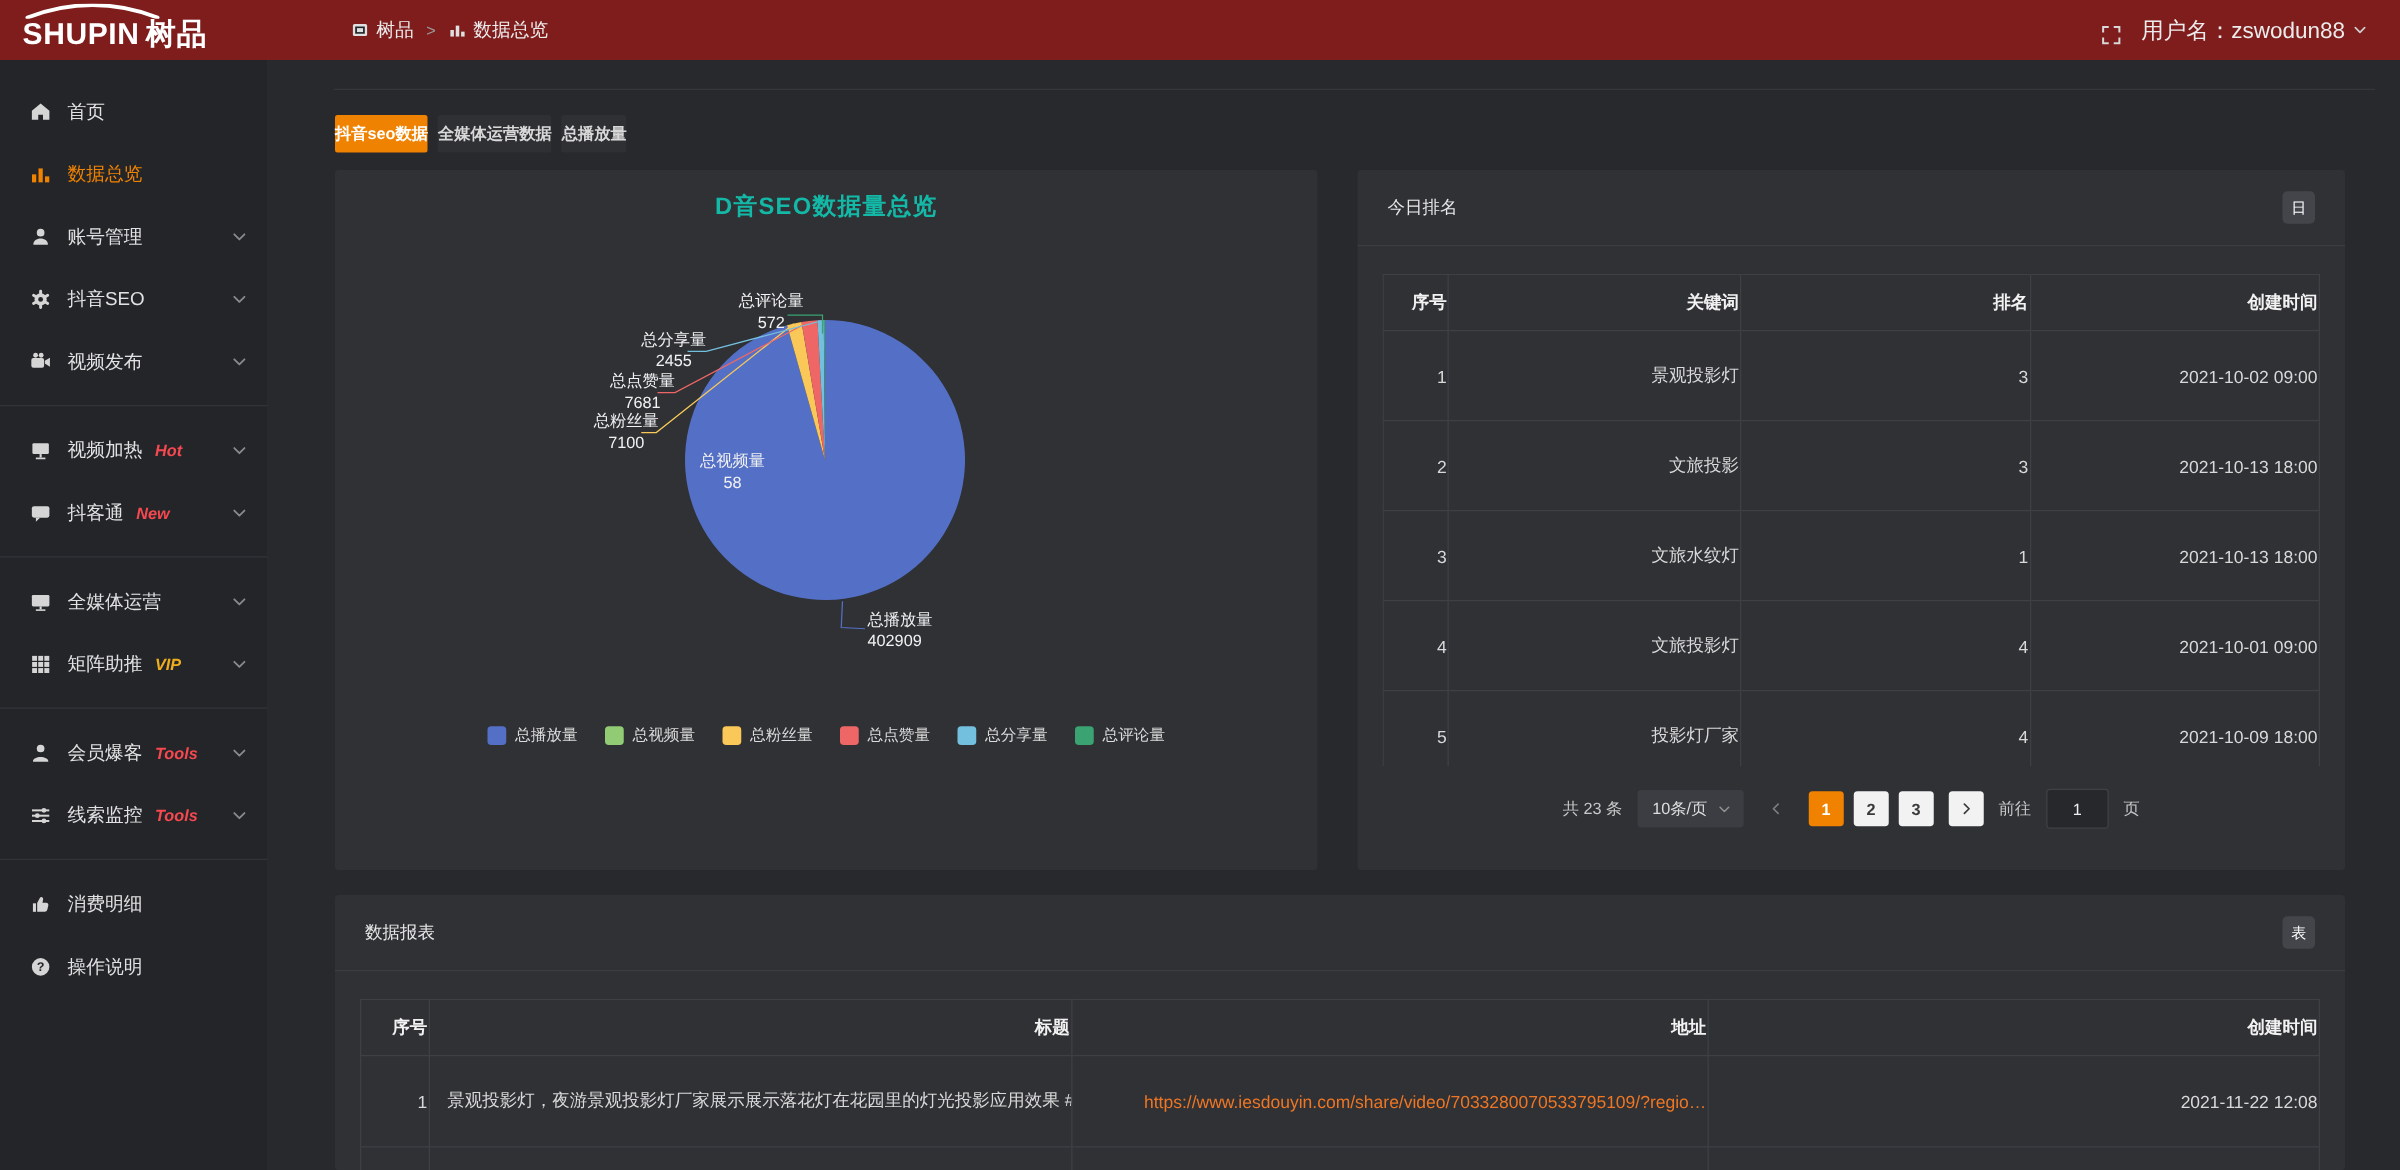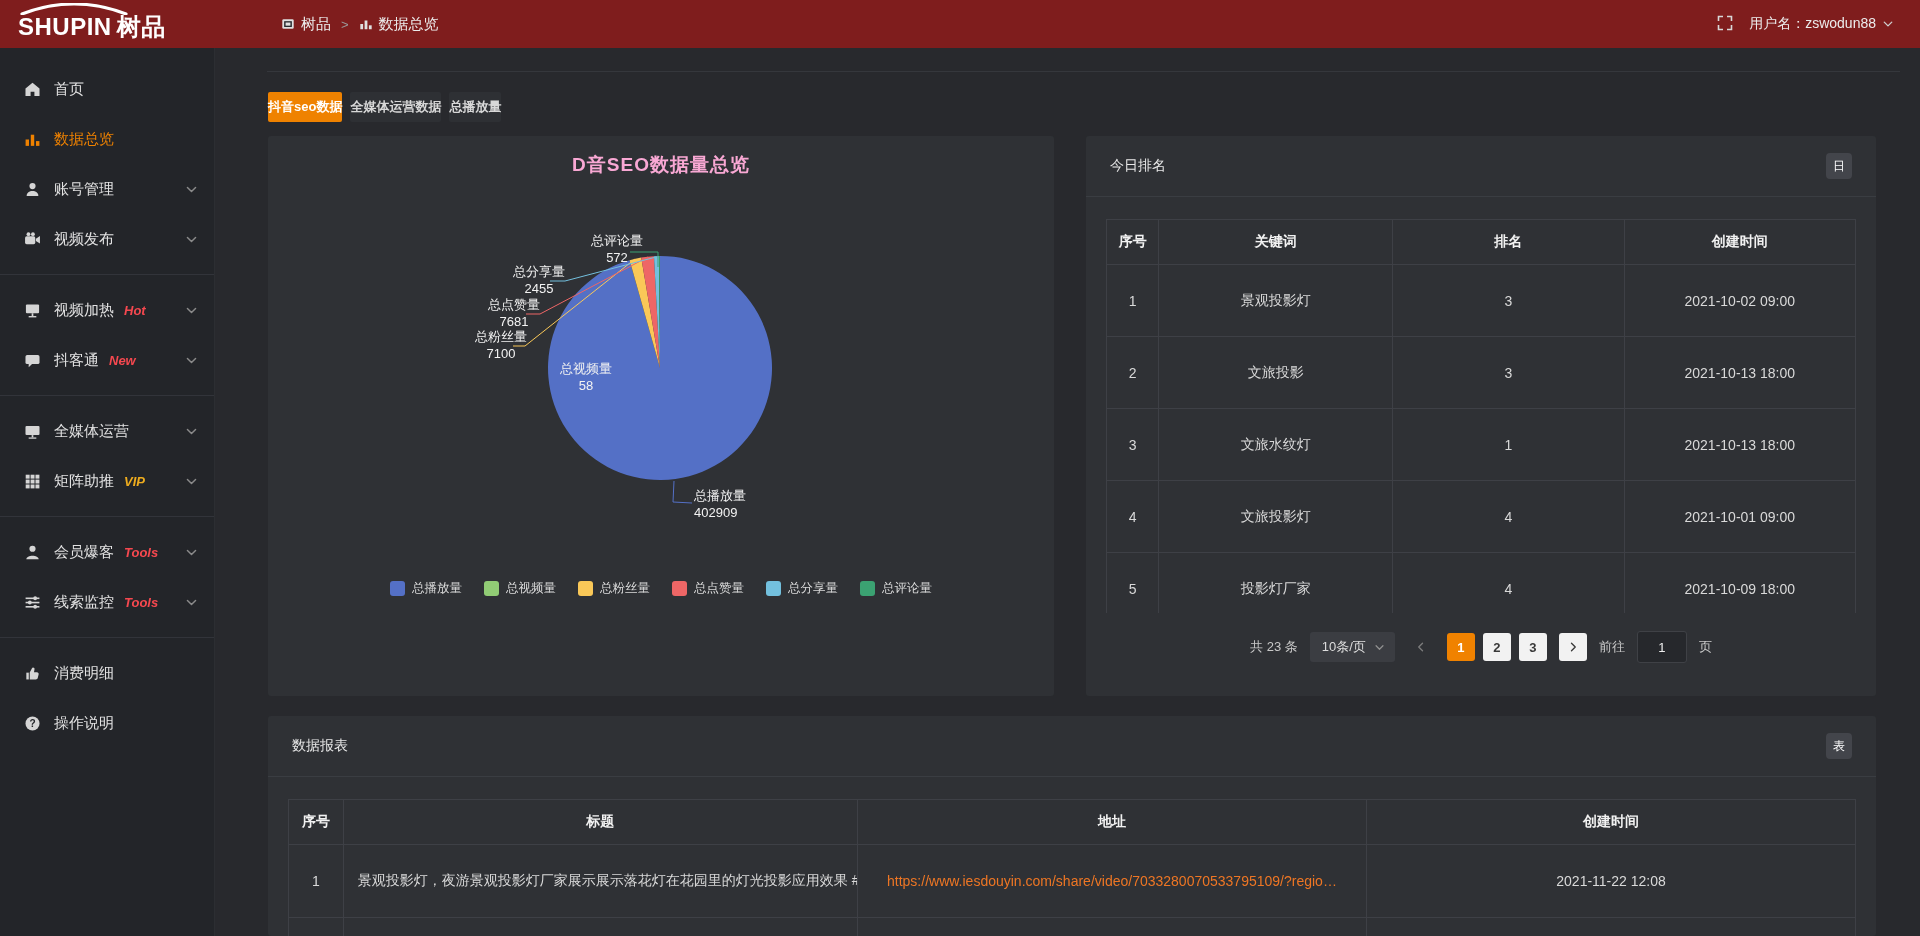--- a/index.html
+++ b/index.html
@@ -8,21 +8,21 @@
   
   .topbar{position:absolute;left:0;top:0;width:1920px;height:48px;background:#7f1d1d;display:flex;align-items:center;z-index:9}
   .logo{position:relative;width:215px;height:48px;flex:0 0 auto}
   .logo-arc{position:absolute;left:18px;top:3px}
   .logo-text{position:absolute;left:18px;top:11px;color:#fff;font-weight:900;font-size:24px;letter-spacing:.5px;white-space:nowrap}
   .logo-text .cn{margin-left:5px;font-weight:bold}
   .breadcrumb{display:flex;align-items:center;margin-left:66px;gap:7px;font-size:15px;color:#ececec}
   .crumb{display:flex;align-items:center;gap:6px;cursor:pointer}
   .crumb-icon{width:14px;height:14px;display:flex;color:#e0e0e0}
   .crumb-sep{color:#9a9a9a;font-size:13px;margin:0 3px}
-  .top-right{margin-left:auto;display:flex;align-items:flex-start;gap:16px;padding-right:26px;font-size:14px;color:#ececec}
+  .top-right{margin-left:auto;display:flex;align-items:flex-end;gap:16px;padding-right:26px;font-size:18px;color:#ececec}
   .fs-icon{width:16px;height:16px;display:flex;color:#d8d8d8;cursor:pointer}
   .user-entry{display:flex;align-items:center;gap:6px;cursor:pointer}
   .user-chev{width:12px;height:12px;display:flex;color:#cfcfcf}
   .main-divider{position:absolute;left:267px;top:71px;width:1633px;height:1px;background:#35373c}
   
   .sidebar{position:absolute;left:0;top:48px;width:215px;height:888px;background:#232529;border-right:1px solid #2c2e32;box-sizing:border-box;padding-top:16px}
   .side-item{height:50px;display:flex;align-items:center;padding:0 16px 0 24px;font-size:15px;color:#e2e2e2;cursor:pointer}
   .side-item .s-icon{width:17px;height:17px;margin-right:13px;display:flex;color:#d5d5d5}
   .side-item.active,.side-item.active .s-icon{color:#ef8200}
   .s-badge{margin-left:10px;font-style:italic;font-weight:bold;font-size:13px}
@@ -34,32 +34,32 @@
   .tab.active{background:#ef8200;color:#fff}
   
   .panel{position:absolute;background:#2f3135;border-radius:3px}
   .panel-head{height:60px;display:flex;align-items:center;justify-content:space-between;padding:0 24px;border-bottom:1px solid #3a3d42;font-size:14px;color:#e8e8e8}
   .badge-btn{min-width:26px;height:26px;background:#43454b;border:none;border-radius:4px;color:#fff;font-size:12px;display:flex;align-items:center;justify-content:center;cursor:pointer;font-family:inherit}
   #overview-panel{left:268px;top:136px;width:786px;height:560px}
   #ranking-panel{left:1086px;top:136px;width:790px;height:560px}
   #report-panel{left:268px;top:716px;width:1608px;height:220px;overflow:hidden}
   
   .chart-area{position:relative;width:786px;height:500px}
-  .chart-title{position:absolute;left:0;right:0;top:16px;text-align:center;font-size:19px;font-weight:bold;letter-spacing:1px;color:#f9a8d4}
+  .chart-title{position:absolute;left:0;right:0;top:16px;text-align:center;font-size:19px;font-weight:bold;letter-spacing:1px;color:#14b8a6}
   .pie-svg{position:absolute;left:0;top:0}
   .pie-label{position:absolute;transform:translate(-50%,-50%);font-size:13px;color:#f2f2f2;text-align:center;line-height:1.3;white-space:nowrap;z-index:2}
   .pie-label.pl-left{text-align:left}
   .legend{position:absolute;left:0;right:0;top:444px;display:flex;justify-content:center;align-items:center;gap:22px}
   .legend-item{display:flex;align-items:center;gap:7px;font-size:12.5px;color:#dcdcdc;cursor:pointer}
   .legend-swatch{width:15px;height:15px;border-radius:3px}
   
   .tbl-wrap{margin:22px 20px 0;overflow:hidden}
   #ranking-panel .tbl-wrap{height:394px}
   table{border-collapse:collapse;width:100%;table-layout:fixed}
-  th,td{border:1px solid #3e4046;text-align:center;font-size:14px;color:#d9d9d9;overflow:hidden;white-space:nowrap}
+  th,td{border:1px solid #3e4046;text-align:right;font-size:14px;color:#d9d9d9;overflow:hidden;white-space:nowrap}
   th{height:42px;color:#f2f2f2;font-weight:bold}
   .rank-table td{height:69px}
   .report-table td{height:70px}
   td.cell-title{text-align:left;padding:0 14px}
   .link-text{color:#ee7624;cursor:pointer}
   
   .pagination{display:flex;align-items:center;justify-content:center;gap:12px;margin-top:18px;font-size:13px;color:#c8c8c8}
   .pg-size{display:flex;align-items:center;gap:8px;background:#3b3d42;border-radius:3px;height:30px;padding:0 10px 0 12px;color:#ddd;cursor:pointer}
   .pg-size .dd-chev{width:11px;height:11px;display:flex;color:#909090}
   .pg-btn{width:28px;height:28px;border:none;border-radius:3px;background:#f2f2f2;color:#3a3a3a;font-size:13px;font-weight:bold;display:flex;align-items:center;justify-content:center;cursor:pointer;font-family:inherit}
@@ -146,20 +146,39 @@
         <span class="s-label">数据总览</span>
       </div>
       <div class="side-item">
         <span class="s-icon">
           <svg viewBox="0 0 16 16" fill="currentColor">
             <circle cx="8" cy="4.8" r="2.9"></circle>
             <path d="M2.5 14c0-3.1 2.5-4.7 5.5-4.7s5.5 1.6 5.5 4.7z"></path>
           </svg>
         </span>
         <span class="s-label">账号管理</span>
+        <span class="s-chev">
+          <svg viewBox="0 0 16 16">
+            <path d="M3 5.5l5 5 5-5" fill="none" stroke="currentColor" stroke-width="1.8" stroke-linecap="round" stroke-linejoin="round"></path>
+          </svg>
+        </span>
+      </div>
+      <div class="side-item">
+        <span class="s-icon">
+          <svg viewBox="0 0 16 16" fill="currentColor">
+            <g>
+              <rect x="6.9" y="0.8" width="2.2" height="14.4" rx="1"></rect>
+              <rect x="6.9" y="0.8" width="2.2" height="14.4" rx="1" transform="rotate(60 8 8)"></rect>
+              <rect x="6.9" y="0.8" width="2.2" height="14.4" rx="1" transform="rotate(120 8 8)"></rect>
+              <circle cx="8" cy="8" r="4.6"></circle>
+            </g>
+            <circle cx="8" cy="8" r="1.8" fill="#232529"></circle>
+          </svg>
+        </span>
+        <span class="s-label">抖音SEO</span>
         <span class="s-chev">
           <svg viewBox="0 0 16 16">
             <path d="M3 5.5l5 5 5-5" fill="none" stroke="currentColor" stroke-width="1.8" stroke-linecap="round" stroke-linejoin="round"></path>
           </svg>
         </span>
       </div>
       <div class="side-item">
         <span class="s-icon">
           <svg viewBox="0 0 16 16" fill="currentColor">
             <circle cx="4.2" cy="3" r="1.8"></circle>

